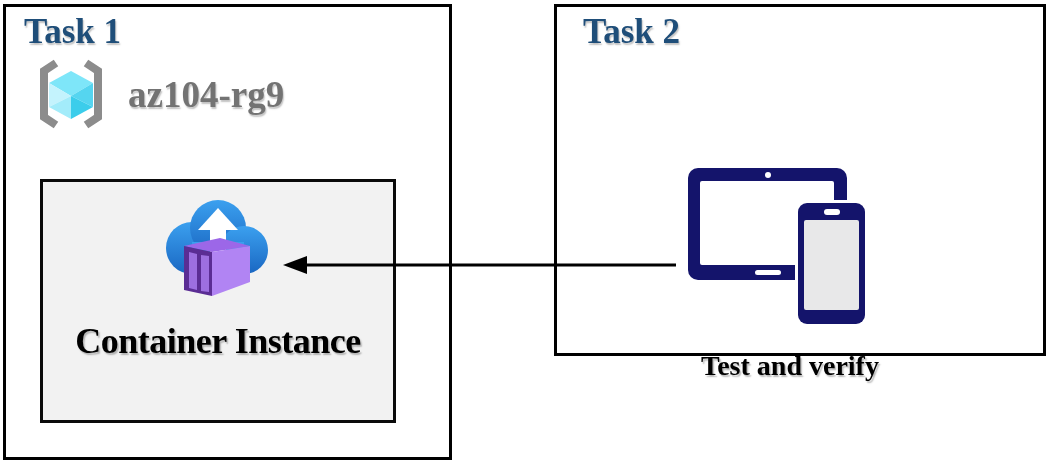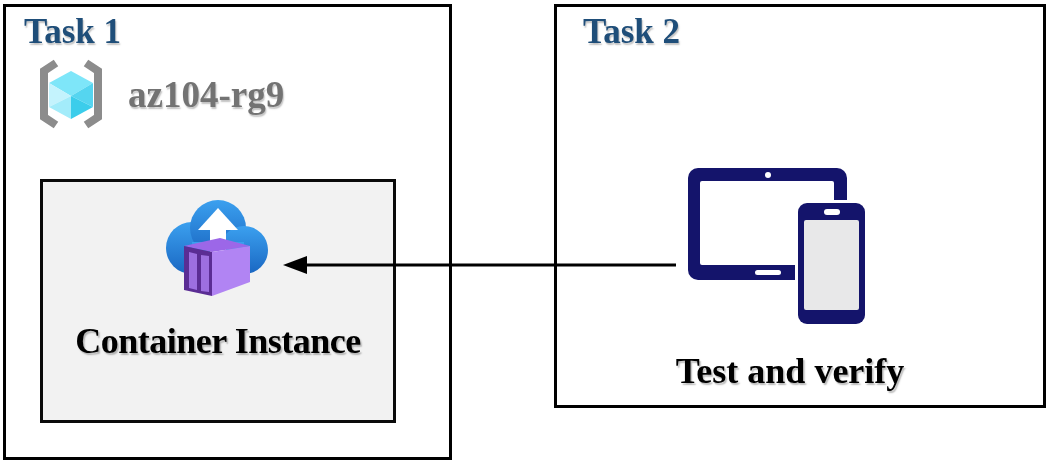--- a/index.html
+++ b/index.html
@@ -11,21 +11,21 @@
     overflow:hidden;
     padding-left:20px;
   }
   .task-box{
     position:absolute;
     border:3px solid #000000;
     background:#ffffff;
     box-sizing:border-box;
   }
   .task1{left:3px;top:4px;width:449px;height:456px;}
-  .task2{left:554px;top:4px;width:492px;height:404px;}
+  .task2{left:554px;top:4px;width:492px;height:352px;}
   .task-title{
     position:absolute;
     font-size:35px;font-weight:bold;
     color:#1F4E79;
     text-shadow:1px 1.5px 1.5px rgba(80,80,80,0.35);
     white-space:nowrap;
   }
   .task1 .task-title{left:18px;top:5px;}
   .task2 .task-title{left:26px;top:5px;}
 
@@ -91,21 +91,21 @@
     width:16px;height:6px;border-radius:3px;background:#ffffff;
   }
   .phone-screen{
     position:absolute;left:6px;top:17px;
     width:55px;height:90px;
     background:#E8E8E9;border-radius:2px;
   }
   .devices-label{
     position:absolute;left:43px;top:343px;width:380px;
     text-align:center;
-    font-size:36px;font-weight:bold;color:#000000;
+    font-size:28px;font-weight:bold;color:#000000;
     text-shadow:1.5px 1.5px 1.5px rgba(80,80,80,0.4);
     white-space:nowrap;
   }
 
   .arrow-overlay{
     position:absolute;left:0;top:0;
     pointer-events:none;
   }
 </style>
 </head>

